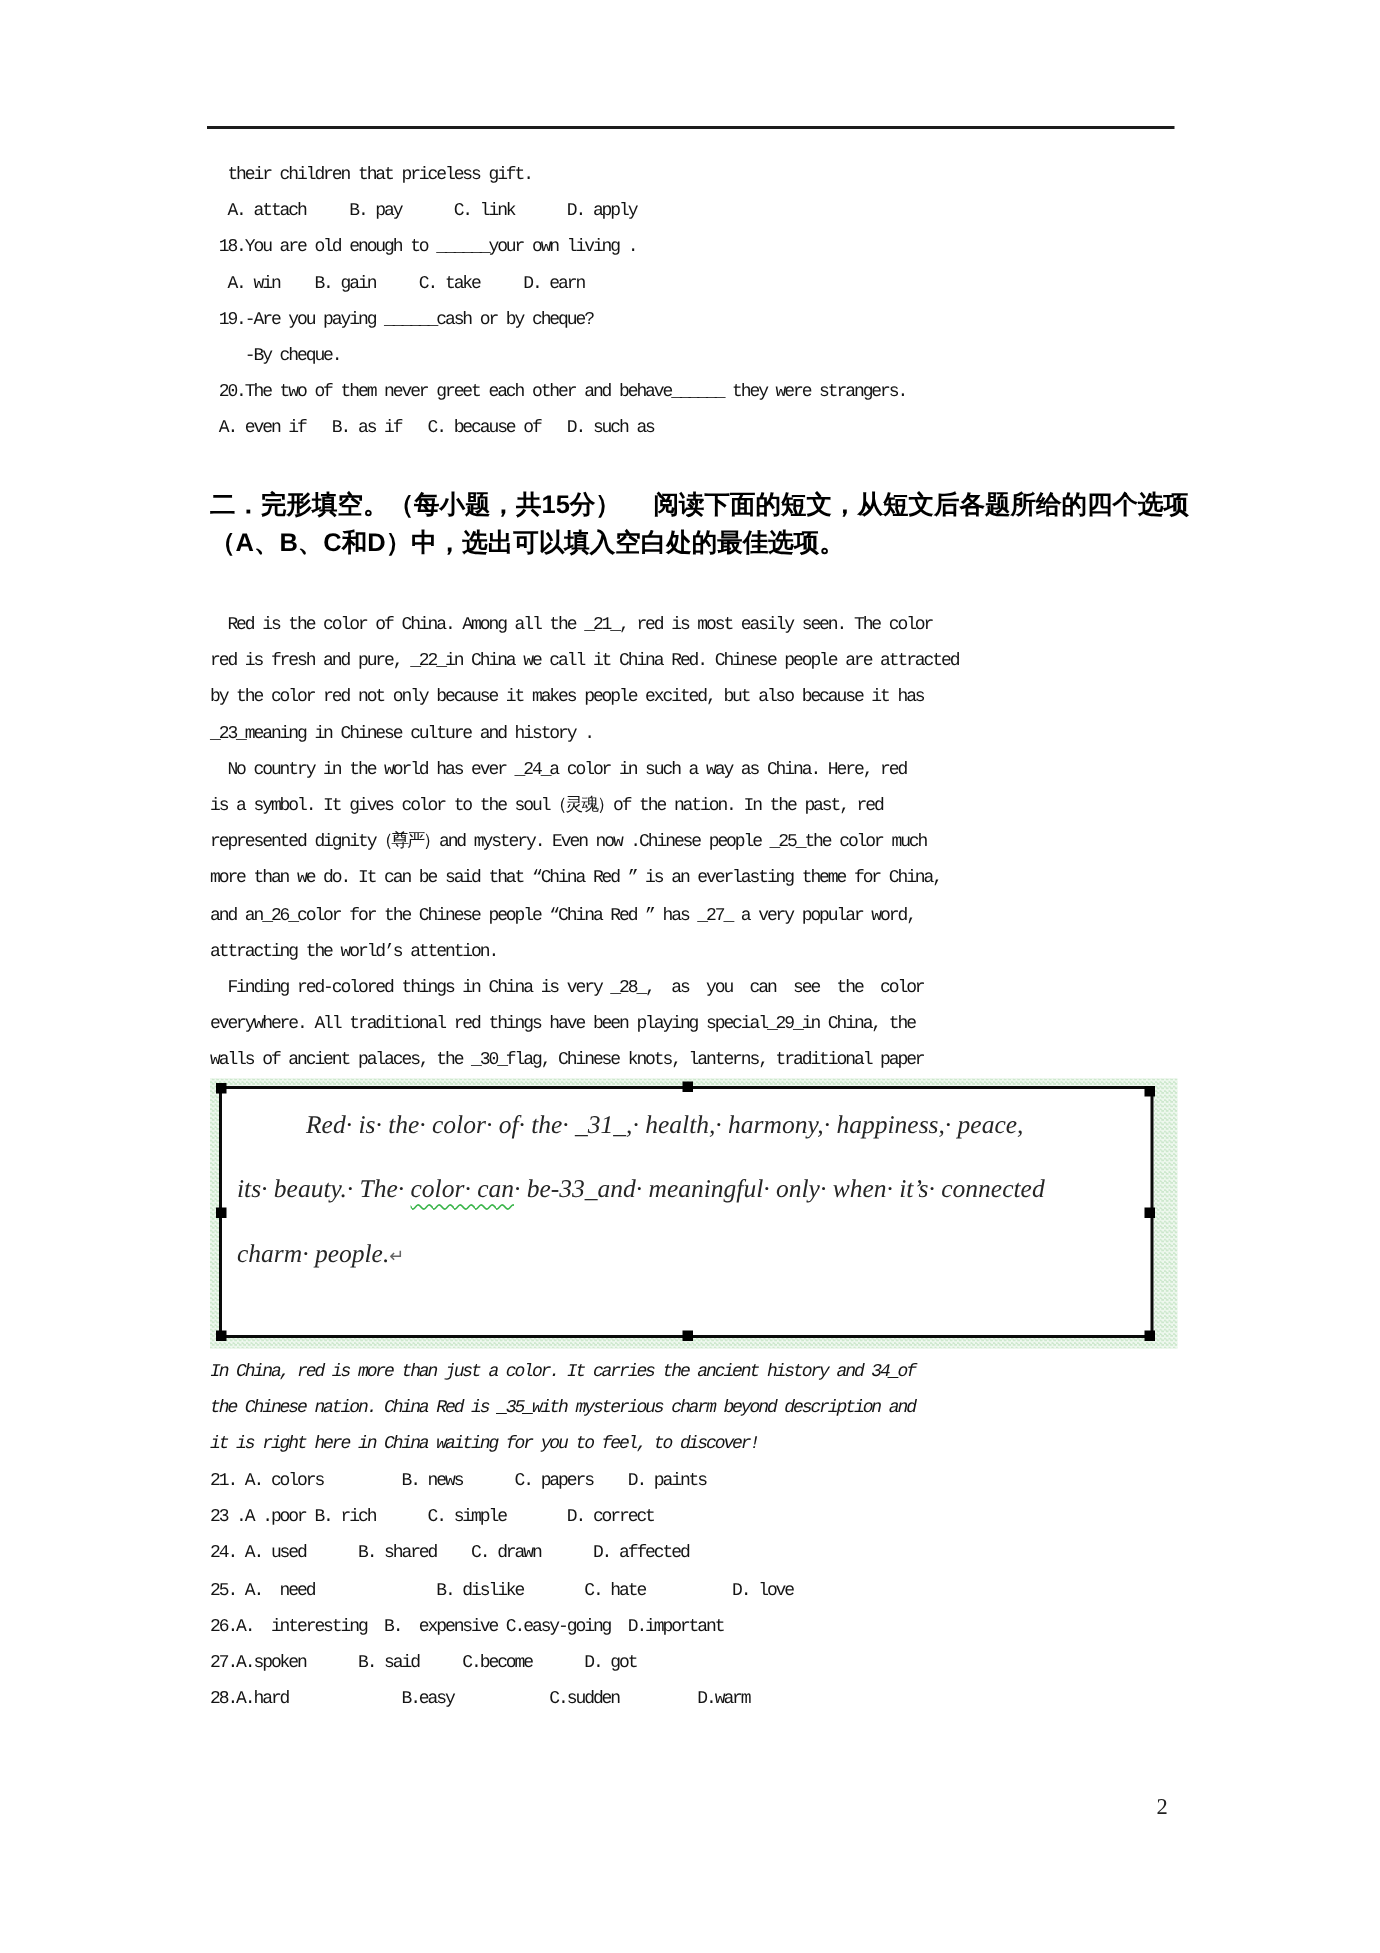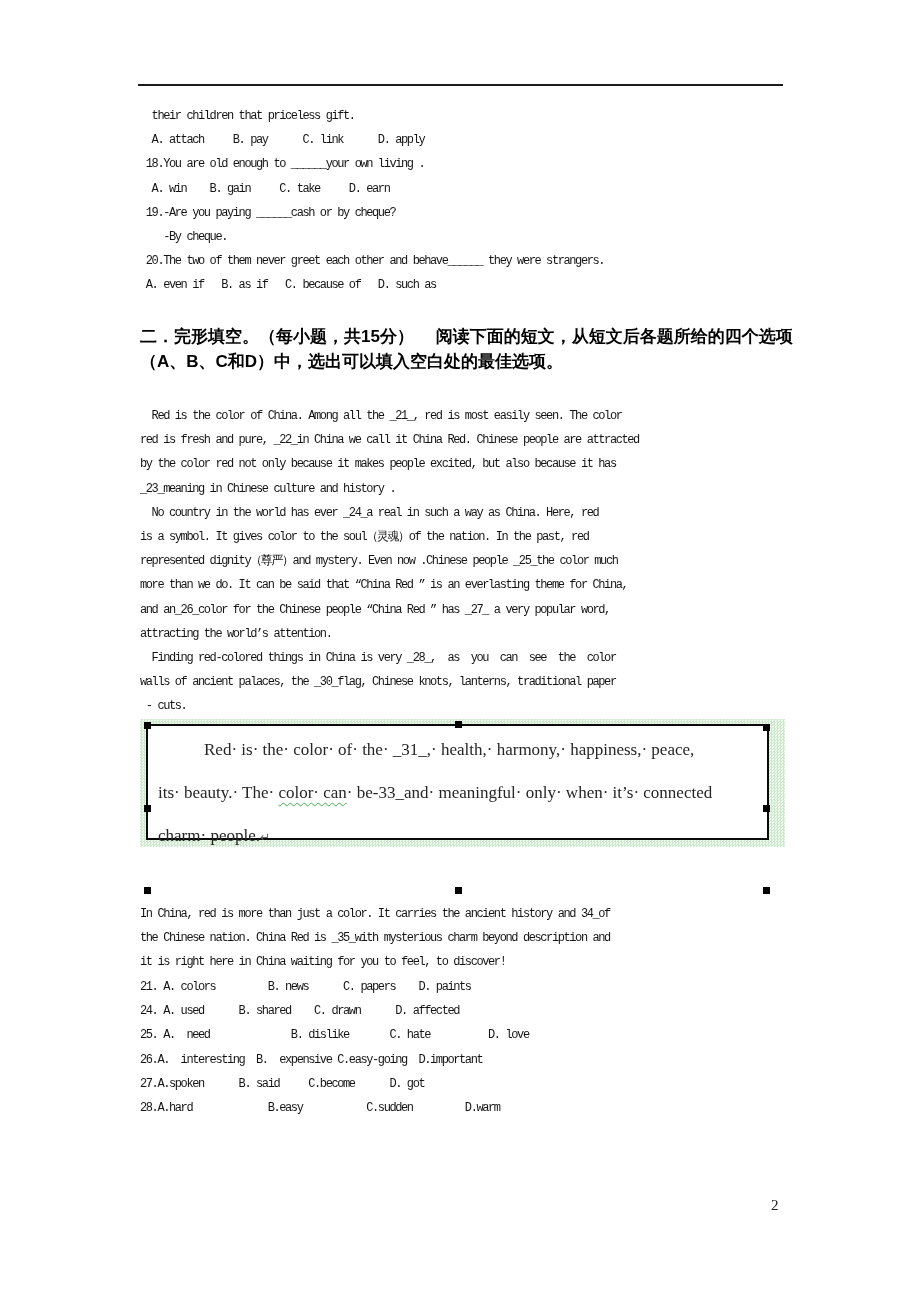--- a/index.html
+++ b/index.html
@@ -6,22 +6,22 @@
   body{width:920px;height:1302px;background:#ffffff;position:relative;overflow:hidden;
        font-family:"Liberation Mono", monospace;color:#111;}
   .page{position:absolute;left:0;top:0;width:920px;height:1302px;background:#fff;}
   .header-rule{position:absolute;left:138px;top:84px;width:645px;height:2px;background:#1c1c1c;}
   .col{position:absolute;left:140px;width:660px;}
   .mono-line{white-space:pre;font-family:"Liberation Mono", monospace;
              font-size:12px;line-height:24.2px;letter-spacing:-1.4px;color:#141414;}
   .cjk-line{white-space:pre;font-family:"Liberation Sans", sans-serif;font-weight:bold;
             font-size:17px;line-height:25px;letter-spacing:0;color:#000000;}
   
-  .textbox{position:absolute;left:140px;top:719px;width:645px;height:128px;
-           background:repeating-conic-gradient(#cde8cd 0% 25%, #eff8ef 0% 50%) 0 0 / 3px 3px;}
+  .textbox{position:absolute;left:140px;top:719px;width:645px;height:180px;
+           background:repeating-conic-gradient(#cde8cd 0% 25%, #eff8ef 0% 50%) 0 0 / 3px 3px;font-style:italic;}
   .textbox-inner{position:absolute;left:6px;top:5px;right:16px;bottom:7px;
                  background:#ffffff;border:2px solid #0a0a0a;padding:2px 6px 0 10px;}
   .box-line{white-space:pre;font-family:"Liberation Serif", serif;
             font-size:17px;line-height:43px;color:#262626;}
   .box-line.first{text-indent:46px;}
   .wavy{text-decoration:underline;text-decoration-style:wavy;text-decoration-color:#3ab54a;
         text-decoration-thickness:1px;text-underline-offset:4px;}
   .return-mark{font-size:12px;color:#666;font-family:"DejaVu Sans", sans-serif;}
   .handle{position:absolute;width:7px;height:7px;background:#000;}
   .page-number{position:absolute;left:771px;top:1197px;font-family:"Liberation Serif", serif;
@@ -48,55 +48,57 @@
   <div class="col" style="top:324px;">
     <div class="cjk-line">二．完形填空。（每小题，共15分）　 阅读下面的短文，从短文后各题所给的四个选项</div>
     <div class="cjk-line">（A、B、C和D）中，选出可以填入空白处的最佳选项。</div>
   </div>
 
   <div class="col" style="top:372px;margin-top:32px;">
     <div class="mono-line">  Red is the color of China. Among all the _21_, red is most easily seen. The color</div>
     <div class="mono-line">red is fresh and pure, _22_in China we call it China Red. Chinese people are attracted</div>
     <div class="mono-line">by the color red not only because it makes people excited, but also because it has</div>
     <div class="mono-line">_23_meaning in Chinese culture and history .</div>
-    <div class="mono-line">  No country in the world has ever _24_a real in such a way as China. Here, red</div>
+    <div class="mono-line">  No country in the world has ever _24_a color in such a way as China. Here, red</div>
     <div class="mono-line">is a symbol. It gives color to the soul（灵魂）of the nation. In the past, red</div>
     <div class="mono-line">represented dignity（尊严）and mystery. Even now .Chinese people _25_the color much</div>
     <div class="mono-line">more than we do. It can be said that “China Red ” is an everlasting theme for China,</div>
     <div class="mono-line">and an_26_color for the Chinese people “China Red ” has _27_ a very popular word,</div>
     <div class="mono-line">attracting the world’s attention.</div>
     <div class="mono-line">  Finding red-colored things in China is very _28_,  as  you  can  see  the  color</div>
+    <div class="mono-line">everywhere. All traditional red things have been playing special_29_in China, the</div>
     <div class="mono-line">walls of ancient palaces, the _30_flag, Chinese knots, lanterns, traditional paper</div>
     <div class="mono-line"> - cuts.</div>
   </div>
 
   <div class="textbox">
     <div class="textbox-inner">
       <div class="box-line first">Red· is· the· color· of· the· _31_,· health,· harmony,· happiness,· peace,</div>
       <div class="box-line"><span>its· beauty.· The· </span><span class="wavy">color· can</span><span>· be-33_and· meaningful· only· when· it’s· connected</span></div>
       <div class="box-line"><span>charm· people.</span><span class="return-mark">↵</span></div>
     </div>
     <div class="handle" style="left:4px;top:3px;"></div>
     <div class="handle" style="left:315px;top:2px;"></div>
     <div class="handle" style="left:623px;top:5px;"></div>
     <div class="handle" style="left:4px;top:86px;"></div>
     <div class="handle" style="left:623px;top:86px;"></div>
     <div class="handle" style="left:4px;top:168px;"></div>
     <div class="handle" style="left:315px;top:168px;"></div>
     <div class="handle" style="left:623px;top:168px;"></div>
   </div>
 
-  <div class="col" style="top:902px;">
+  <div class="col" style="top:902px;font-style:italic;">
     <div class="mono-line">In China, red is more than just a color. It carries the ancient history and 34_of</div>
     <div class="mono-line">the Chinese nation. China Red is _35_with mysterious charm beyond description and</div>
     <div class="mono-line">it is right here in China waiting for you to feel, to discover!</div>
   </div>
 
   <div class="col" style="top:975px;">
     <div class="mono-line">21. A. colors         B. news      C. papers    D. paints</div>
+    <div class="mono-line">23 .A .poor B. rich      C. simple       D. correct</div>
     <div class="mono-line">24. A. used      B. shared    C. drawn      D. affected</div>
     <div class="mono-line">25. A.  need              B. dislike       C. hate          D. love</div>
     <div class="mono-line">26.A.  interesting  B.  expensive C.easy-going  D.important</div>
     <div class="mono-line">27.A.spoken      B. said     C.become      D. got</div>
     <div class="mono-line">28.A.hard             B.easy           C.sudden         D.warm</div>
   </div>
 
   <div class="page-number">2</div>
 
 </div>

